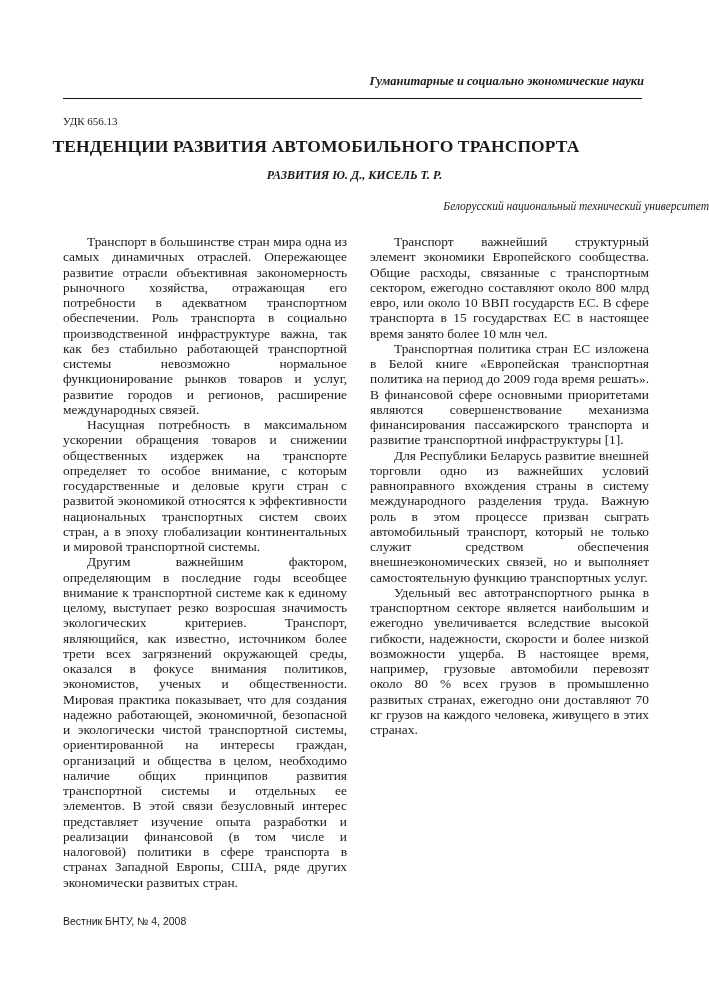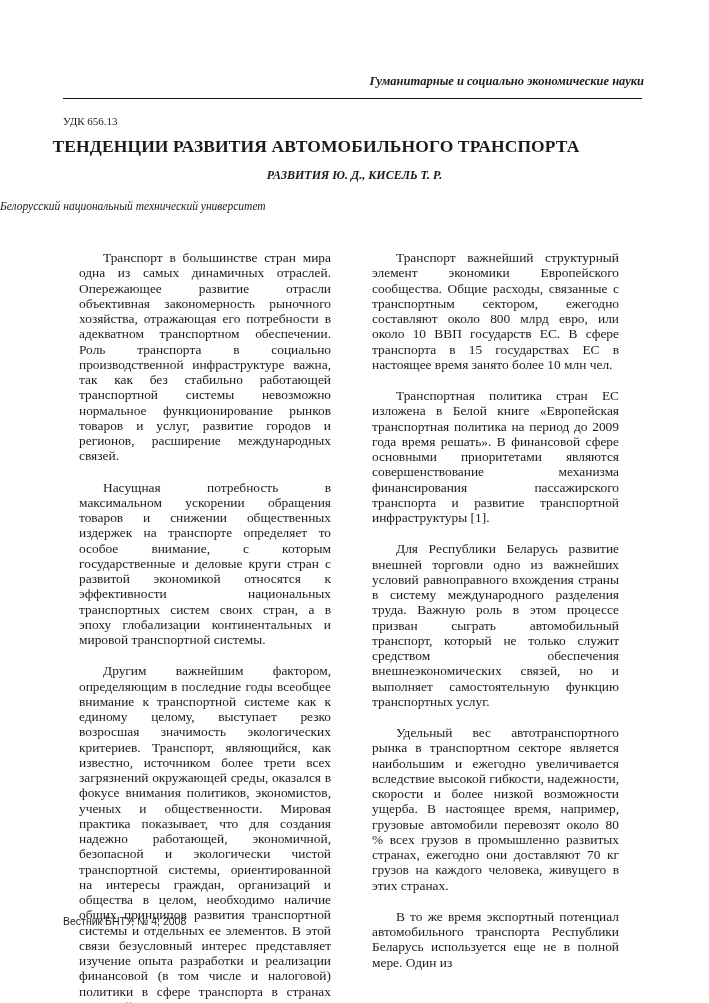--- a/index.html
+++ b/index.html
@@ -7,27 +7,27 @@
          font-family:"Liberation Serif", serif; color:#1a1a1a; }
   .running-head { position:absolute; left:65px; width:579px; top:74px;
          text-align:right; font-style:italic; font-weight:bold; font-size:12.5px; }
   .rule { position:absolute; left:63px; width:579px; top:98px; height:0;
          border-top:1.4px solid #111; }
   .udk { position:absolute; left:63px; top:115px; font-size:11px;font-family:Liberation Serif, serif; }
   .title { position:absolute; left:0; width:632px; top:136px; text-align:center;
          font-weight:bold; font-size:17.5px; letter-spacing:0.1px; }
   .authors { position:absolute; left:0; width:709px; top:168px; text-align:center;
          font-weight:bold; font-style:italic; font-size:12px; }
-  .affil { position:absolute; left:0; width:709px; top:200px; text-align:left;
+  .affil { position:absolute; left:0; width:709px; top:200px; text-align:right;
          font-style:italic; font-size:11.5px; }
   .col { position:absolute; top:234px; font-size:13.4px; line-height:15.25px;
          text-align:justify; hyphens:manual; }
   .col.left { left:63px; width:284px; }
-  .col.right { left:356px; width:279px; }
-  .col p { margin:16px; text-indent:24px; }
+  .col.right { left:370px; width:279px; }
+  .col p { margin:0; text-indent:24px; }
   .footer { position:absolute; left:63px; top:915px; font-family:"Liberation Sans", sans-serif;
          font-size:10.5px; }
 </style>
 </head>
 <body>
 
 <div class="running-head">Гуманитарные и социально экономические науки</div>
 <div class="rule"></div>
 
 <div class="udk">УДК 656.13</div>
@@ -39,16 +39,15 @@
   <p>Транспорт в большинстве стран мира  одна из самых динамичных отраслей. Опережающее развитие отрасли  объективная закономерность рыночного хозяйства, отражающая его потребности в адекватном транспортном обеспечении. Роль транспорта в социально производственной инфраструктуре важна, так как без стабильно работающей транспортной системы невозможно нормальное функционирование рынков товаров и услуг, развитие городов и регионов, расширение международных связей.</p>
   <p>Насущная потребность в максимальном ускорении обращения товаров и снижении общественных издержек на транспорте определяет то особое внимание, с которым государственные и деловые круги стран с развитой экономикой относятся к эффективности национальных транспортных систем своих стран, а в эпоху глобализации  континентальных и мировой транспортной системы.</p>
   <p>Другим важнейшим фактором, определяющим в последние годы всеобщее внимание к транспортной системе как к единому целому, выступает резко возросшая значимость экологических критериев. Транспорт, являющийся, как известно, источником более трети всех загрязнений окружающей среды, оказался в фокусе внимания политиков, экономистов, ученых и общественности. Мировая практика показывает, что для создания надежно работающей, экономичной, безопасной и экологически чистой транспортной системы, ориентированной на интересы граждан, организаций и общества в целом, необходимо наличие общих принципов развития транспортной системы и отдельных ее элементов. В этой связи безусловный интерес представляет изучение опыта разработки и реализации финансовой (в том числе и налоговой) политики в сфере транспорта в странах Западной Европы, США, ряде других экономически развитых стран.</p>
 </div>
 
 <div class="col right">
   <p>Транспорт  важнейший структурный элемент экономики Европейского сообщества. Общие расходы, связанные с транспортным сектором, ежегодно составляют около 800 млрд евро, или около 10  ВВП государств ЕС. В сфере транспорта в 15 государствах ЕС в настоящее время занято более 10 млн чел.</p>
   <p>Транспортная политика стран ЕС изложена в Белой книге «Европейская транспортная политика на период до 2009 года  время решать». В финансовой сфере основными приоритетами являются совершенствование механизма финансирования пассажирского транспорта и развитие транспортной инфраструктуры [1].</p>
   <p>Для Республики Беларусь развитие внешней торговли  одно из важнейших условий равноправного вхождения страны в систему международного разделения труда. Важную роль в этом процессе призван сыграть автомобильный транспорт, который не только служит средством обеспечения внешнеэкономических связей, но и выполняет самостоятельную функцию транспортных услуг.</p>
   <p>Удельный вес автотранспортного рынка в транспортном секторе является наибольшим и ежегодно увеличивается вследствие высокой гибкости, надежности, скорости и более низкой возможности ущерба. В настоящее время, например, грузовые автомобили перевозят около 80 % всех грузов в промышленно развитых странах, ежегодно они доставляют 70 кг грузов на каждого человека, живущего в этих странах.</p>
-  <p>В то же время экспортный потенциал автомобильного транспорта Республики Беларусь используется еще не в полной мере. Один из</p>
 </div>
 
 <div class="footer">Вестник БНТУ, № 4, 2008</div>
 
 </body></html>

